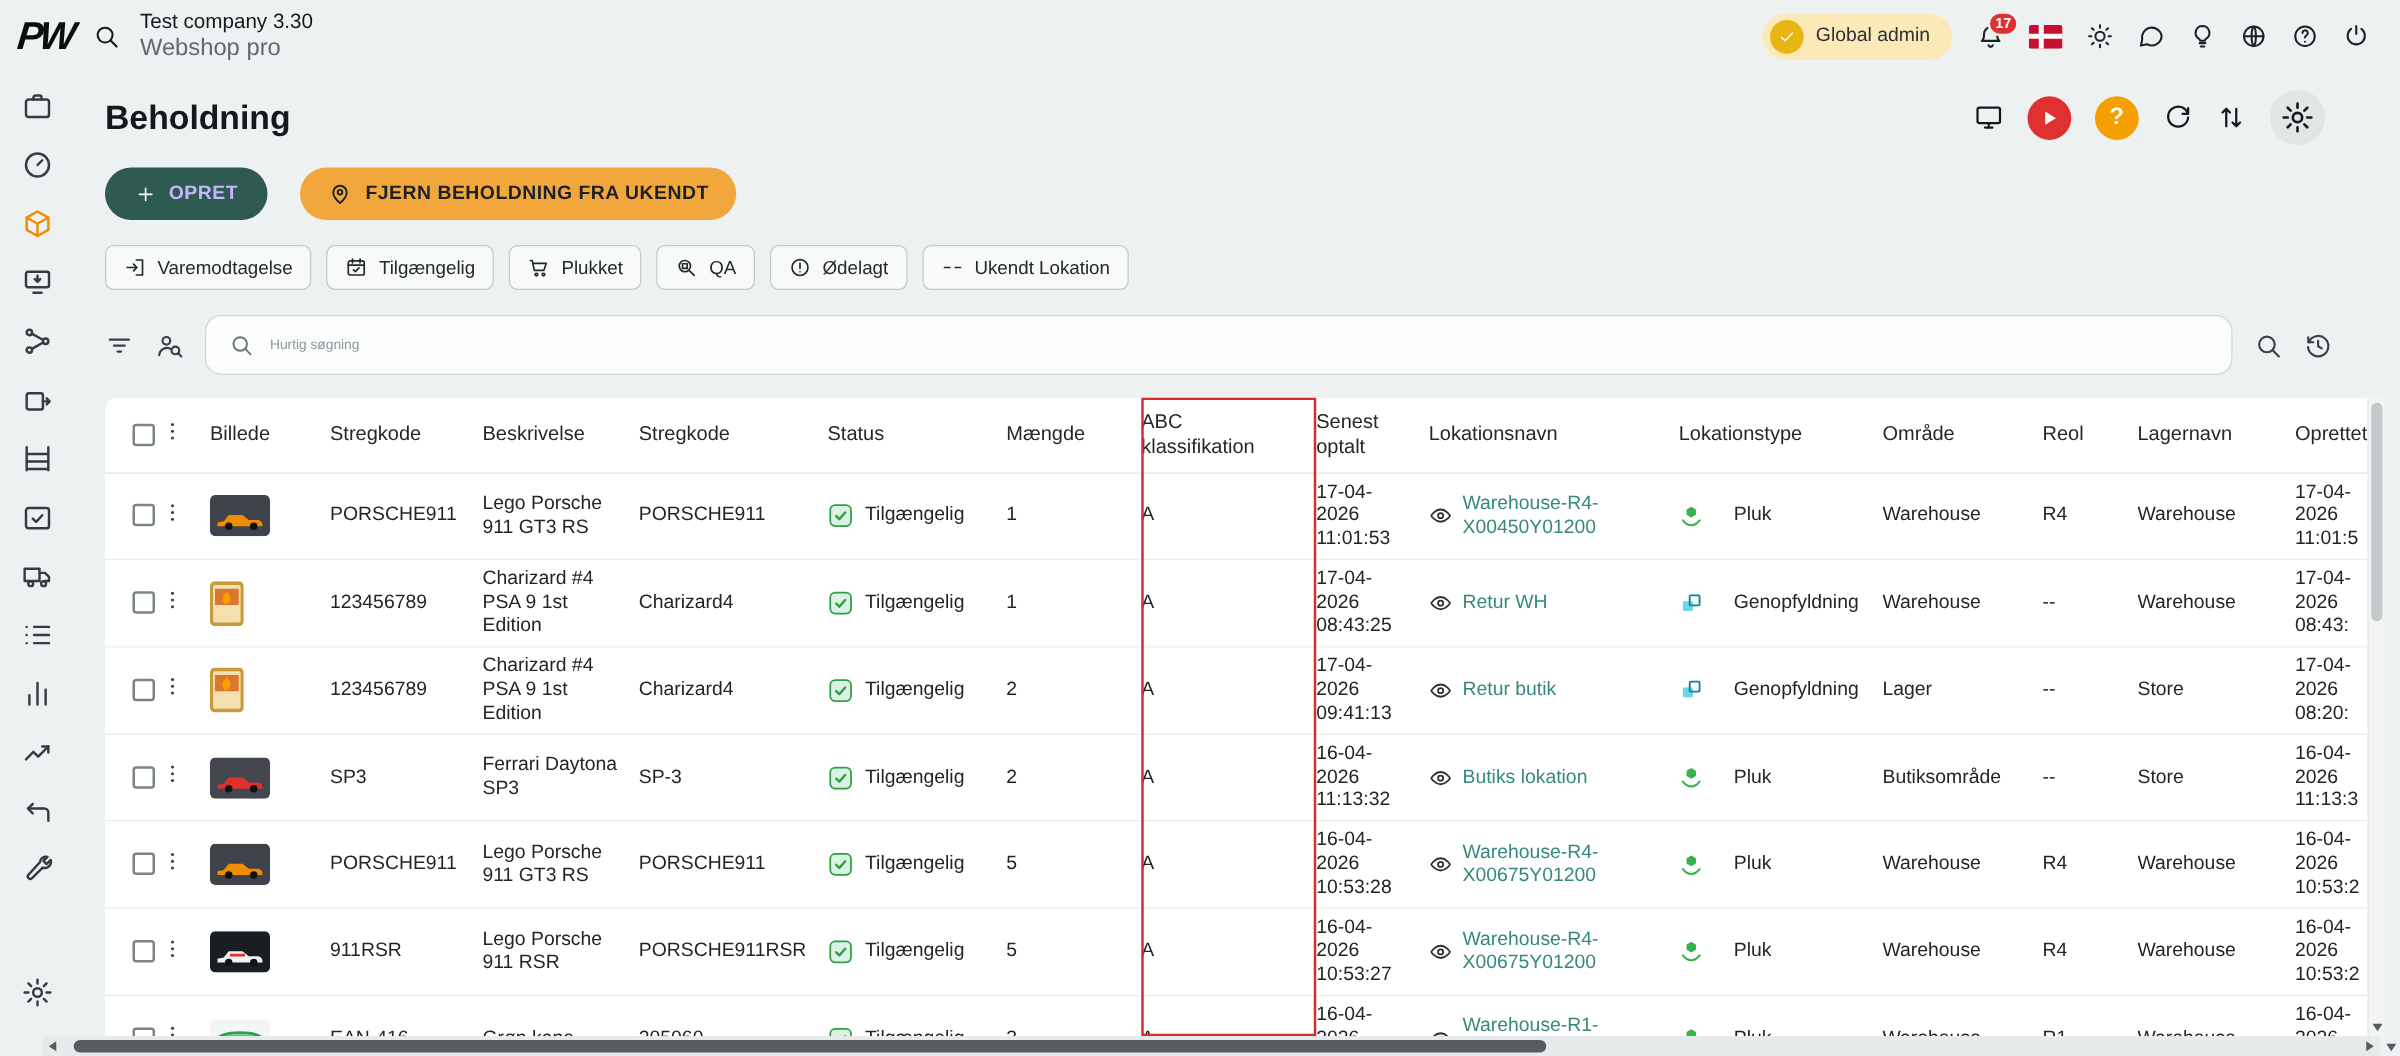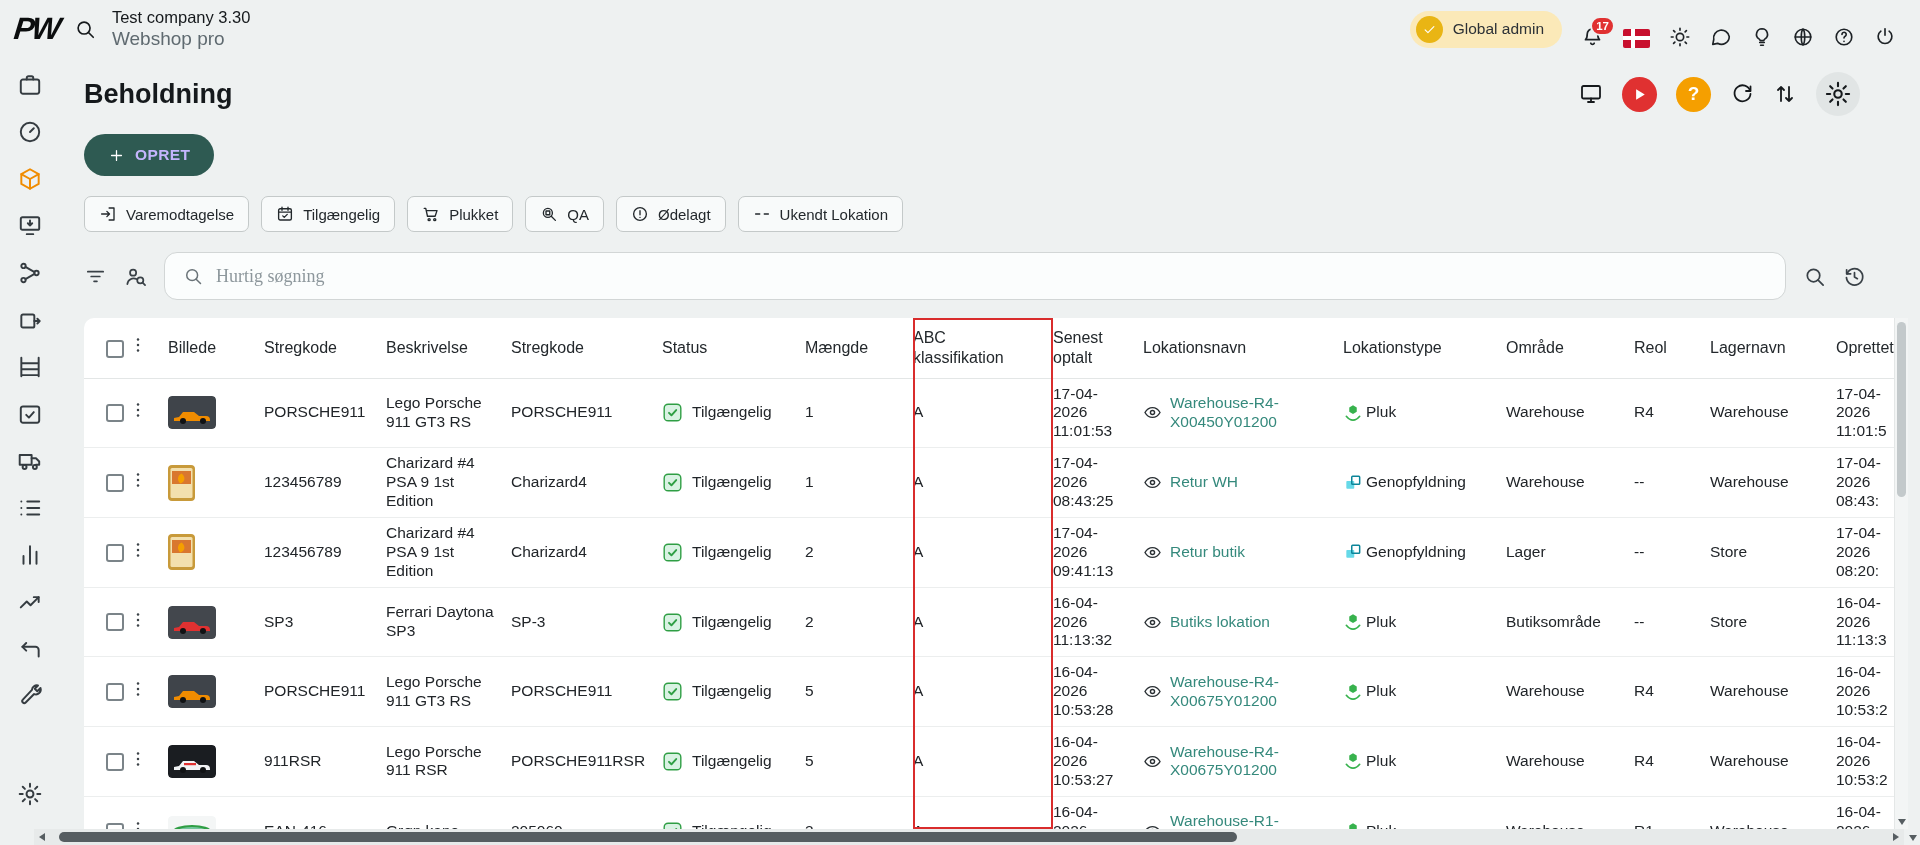--- a/index.html
+++ b/index.html
@@ -8,21 +8,21 @@
   .icon{display:inline-flex;align-items:center;justify-content:center}
   .icon svg{width:100%;height:100%;display:block}
 
   
   .topbar{height:58px;display:flex;align-items:center;gap:16px;padding:0 24px 0 14px}
   .logo{font-weight:bold;font-style:italic;font-size:31px;letter-spacing:-3px;color:#0b0d0e;transform:skewX(-6deg);cursor:pointer}
   .tb-search{width:22px;height:22px;color:#15191c;cursor:pointer}
   .company{line-height:1.18}
   .company .name{font-size:16.5px;font-weight:normal;color:#15191c}
   .company .sub{font-size:19px;color:#5f6a70}
-  .tb-right{margin-left:auto;display:flex;align-items:flex-end;gap:19px}
+  .tb-right{margin-left:auto;display:flex;align-items:center;gap:19px}
   .admin-pill{background:#fbe9b8;border-radius:19px;height:37px;display:flex;align-items:center;gap:10px;
     padding:0 18px 0 6px;font-size:15.5px;color:#2c3136;cursor:pointer}
   .pill-check{width:27px;height:27px;border-radius:50%;background:#e9b514;color:#fff;padding:6px}
   .badge-wrap{position:relative;width:23px;height:23px;color:#1d2226;cursor:pointer}
   .badge{position:absolute;top:-9px;right:-11px;background:#e03131;color:#fff;font-size:11.5px;font-weight:bold;
     min-width:20px;height:20px;border-radius:10px;display:flex;align-items:center;justify-content:center;
     padding:0 4px;border:2px solid #eef1f1}
   .flag{width:27px;height:19px;border-radius:2px;cursor:pointer;
     background-image:linear-gradient(#fff,#fff),linear-gradient(#fff,#fff);
     background-color:#c8102e;background-repeat:no-repeat;
@@ -59,21 +59,21 @@
   .chip-row{display:flex;gap:12px;margin-top:20px}
   .chip{height:36px;border:1px solid #c4c9c9;border-radius:7px;background:#f8fafa;display:flex;align-items:center;
     gap:9px;padding:0 14px;font-size:15px;color:#23282c;cursor:pointer;white-space:nowrap}
   .chip .icon{width:18px;height:18px;color:#23282c}
 
   .search-row{display:flex;align-items:center;gap:17px;margin-top:20px;padding-right:42px}
   .sr-icon{width:23px;height:23px;color:#394147;cursor:pointer;flex:none}
   .search-box{flex:1;height:48px;border:1px solid #d2d6d6;border-radius:13px;background:#fbfdfd;
     display:flex;align-items:center;gap:13px;padding:0 18px}
   .search-box .icon{width:20px;height:20px;color:#6a7378}
-  .search-box input{border:none;outline:none;background:transparent;font-family:Liberation Serif, serif;font-size:18px;flex:1;color:#1d2125}
+  .search-box input{border:none;outline:none;background:transparent;font-family:Liberation Sans, sans-serif;font-size:11px;flex:1;color:#1d2125}
   .search-box input::placeholder{color:#8d979c}
 
   
   .table-area{position:relative;flex:1;margin-top:18px;overflow:hidden;background:#fff;border-top-left-radius:10px}
   table{border-collapse:collapse;table-layout:fixed;width:1842px;background:#fff}
   col.c1{width:44px}col.c2{width:40px}col.c3{width:96px}col.c4{width:122px}col.c5{width:125px}col.c6{width:151px}
   col.c7{width:143px}col.c8{width:108px}col.c9{width:140px}col.c10{width:90px}col.c11{width:200px}col.c12{width:163px}
   col.c13{width:128px}col.c14{width:76px}col.c15{width:126px}col.c16{width:90px}
   th,td{text-align:left;vertical-align:middle;padding:6px 14px 6px 0;font-size:15.5px;line-height:1.22;color:#212529;overflow:hidden}
   th{height:60px;font-weight:normal;color:#23282c;font-size:16px;line-height:1.25;border-bottom:1px solid #e3e6e6}
@@ -81,21 +81,21 @@
   th:first-child,td:first-child{padding-left:22px}
   .cb{display:inline-block;width:18px;height:18px;border:2px solid #7b8489;border-radius:3px;background:#fff;cursor:pointer;vertical-align:middle}
   .kebab{width:20px;height:20px;color:#3c4348;cursor:pointer}
   .thumb{display:inline-block;vertical-align:middle}
   .thumb svg{display:block;border-radius:4px}
   .status{display:flex;align-items:center;gap:9px}
   .status .icon{width:21px;height:21px;flex:none}
   .loc{display:flex;align-items:center;gap:8px}
   .loc .eye{width:19px;height:19px;color:#2b3135;flex:none}
   .loc a{color:#35897c;text-decoration:none;cursor:pointer;word-break:break-word}
-  .ltype{display:flex;align-items:center;gap:3px}
+  .ltype{display:flex;align-items:center;gap:24px}
   .ltype .icon{width:20px;height:20px;flex:none}
   .abc-overlay{position:absolute;left:829px;top:0;width:140px;height:100%;border:2.5px solid #d92c2c;pointer-events:none}
 
   
   .vscroll{position:absolute;right:0;top:0;bottom:0;width:14px;background:#f3f5f5;border-left:1px solid #e4e7e7}
   .vthumb{position:absolute;top:4px;right:2px;width:9px;height:175px;background:#c3c9cb;border-radius:5px;cursor:pointer}
   .varrow{position:absolute;bottom:4px;left:3px;width:0;height:0;border-left:4px solid transparent;border-right:4px solid transparent;border-top:6px solid #565d61;cursor:pointer}
   .hscroll{position:absolute;left:34px;right:16px;bottom:0;height:16px;background:#e7eaea;display:flex;align-items:center}
   .harrow-l{width:0;height:0;border-top:4px solid transparent;border-bottom:4px solid transparent;border-right:6px solid #565d61;margin-left:5px;cursor:pointer}
   .harrow-r{width:0;height:0;border-top:4px solid transparent;border-bottom:4px solid transparent;border-left:6px solid #565d61;margin-left:auto;margin-right:5px;cursor:pointer}
@@ -310,20 +310,29 @@
   </div>
 
   <div class="btn-row">
     <button class="btn btn-opret">
       <span class="icon">
           <svg viewBox="0 0 24 24" fill="none" stroke="currentColor" stroke-width="1.8" stroke-linecap="round" stroke-linejoin="round">
             <path d="M12 5v14M5 12h14"></path>
           </svg>
         </span>
       <span>OPRET</span>
+    </button>
+    <button class="btn btn-orange">
+      <span class="icon">
+          <svg viewBox="0 0 24 24" fill="none" stroke="currentColor" stroke-width="1.8" stroke-linecap="round" stroke-linejoin="round">
+            <path d="M12 21s-6.5-5.7-6.5-10.2a6.5 6.5 0 0 1 13 0C18.5 15.3 12 21 12 21z"></path>
+            <circle cx="12" cy="10.5" r="2.2"></circle>
+          </svg>
+        </span>
+      <span>FJERN BEHOLDNING FRA UKENDT</span>
     </button>
   </div>
 
   <div class="chip-row">
       <div class="chip">
         <span class="icon">
           <svg viewBox="0 0 24 24" fill="none" stroke="currentColor" stroke-width="1.8" stroke-linecap="round" stroke-linejoin="round">
             <path d="M13.5 4H20v16h-6.5"></path>
             <path d="M3.5 12H14M14 12l-3.5-3.5M14 12l-3.5 3.5"></path>
           </svg>

